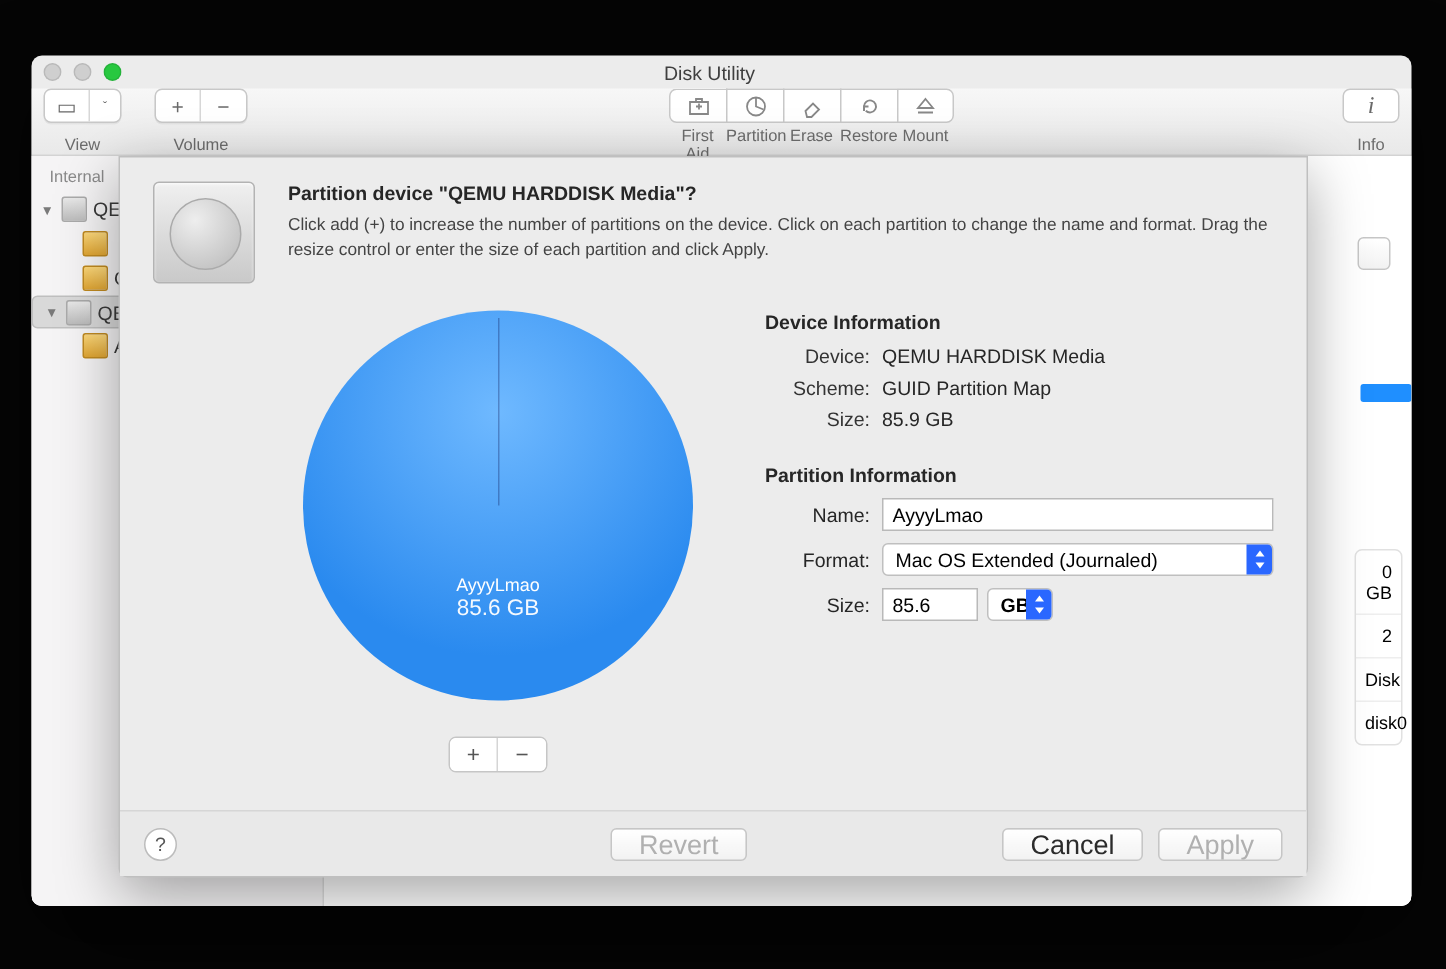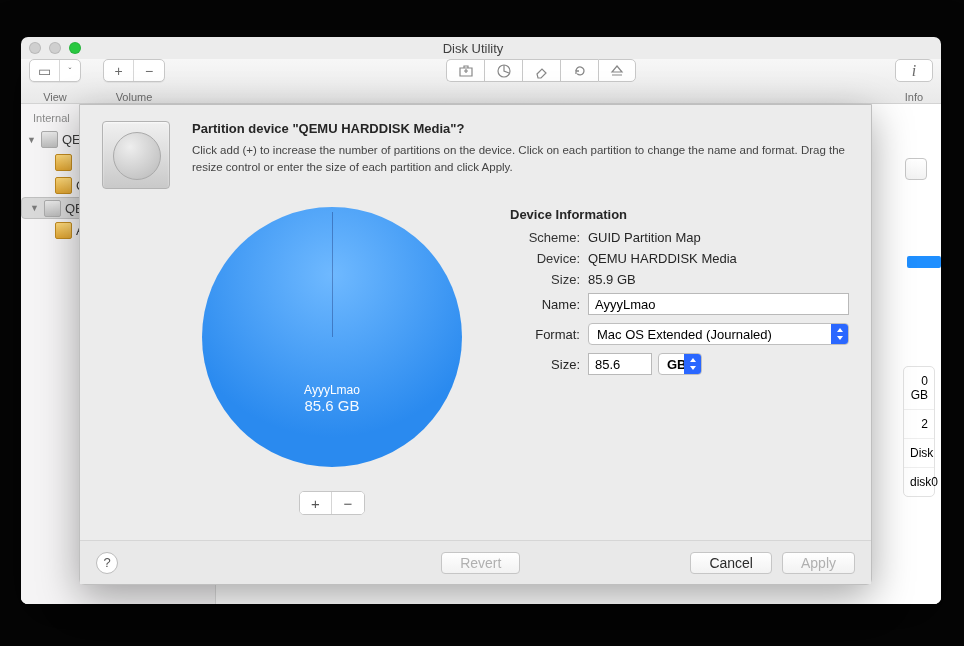--- a/index.html
+++ b/index.html
@@ -83,21 +83,21 @@
 .sel-arrow:before { content: ""; width: 0; height: 0; border-left: 3.5px solid transparent; border-right: 3.5px solid transparent; border-bottom: 4px solid #fff; position: absolute; top: 4px; }
 .sel-arrow:after { content: ""; width: 0; height: 0; border-left: 3.5px solid transparent; border-right: 3.5px solid transparent; border-top: 4px solid #fff; position: absolute; bottom: 4px; }
 .size-input { width: 64px; height: 22px; border: 1px solid #b9b9b9; padding: 0 6px; font-size: 13px; }
 .size-unit { margin-left: 6px; position: relative; }
 .size-unit .sel { width: 44px; font-weight: bold; }
 .hint { font-size: 11.5px; color: #555; margin-left: 78px; margin-top: 2px; }
 
 .sheet-footer { height: 44px; border-top: 1px solid #d6d6d6; display: flex; align-items: center; padding: 0 16px; gap: 10px; background: #e9e9e9; }
 .help { width: 22px; height: 22px; border: 1px solid #bcbcbc; border-radius: 50%; background: #fff; font-size: 13px; color: #555; display: flex; align-items: center; justify-content: center; }
 .spacer { flex: 1; }
-.btn { height: 22px; padding: 0 18px; border: 1px solid #c6c6c6; border-radius: 4px; background: linear-gradient(#fff,#f2f2f2); font-size: 14px; color: #2b2b2b; }
+.btn { height: 22px; padding: 0 18px; border: 1px solid #c6c6c6; border-radius: 4px; background: linear-gradient(#fff,#f2f2f2); font-size: 18px; color: #2b2b2b; }
 .btn[disabled] { color: #b0b0b0; }
 </style>
 </head>
 <body>
 
 <div class="window">
   <div class="titlebar">
     <div class="traffic">
       <span></span>
       <span></span>
@@ -145,20 +145,27 @@
           <svg width="16" height="16" viewBox="0 0 16 16">
               <path d="M4 8a4 4 0 1 1 1.2 2.8" fill="none" stroke="#888" stroke-width="1.3"></path>
               <path d="M4 11v-3h3" fill="none" stroke="#888" stroke-width="1.3"></path>
             </svg>
         </div>
         <div class="tb-single">
           <svg width="16" height="16" viewBox="0 0 16 16">
               <path d="M8 3l5 6H3z M3 12h10" fill="none" stroke="#888" stroke-width="1.2"></path>
             </svg>
         </div>
+      </div>
+      <div class="tb-row-labels">
+        <span>First Aid</span>
+        <span>Partition</span>
+        <span>Erase</span>
+        <span>Restore</span>
+        <span>Mount</span>
       </div>
     </div>
     <div style="flex:1"></div>
     <div class="tb-group right">
       <div class="tb-single" style="border-radius:5px;font-style:italic;font-family:Georgia">i</div>
       <div class="tb-label">Info</div>
     </div>
   </div>
 
   <div class="body">
@@ -220,32 +227,33 @@
             </div>
           </div>
           <div class="pm-seg">
             <button>+</button>
             <button>−</button>
           </div>
         </div>
         <div class="form-col">
           <div class="sect-h">Device Information</div>
           <div class="kv">
+              <div class="k">Device:</div>
+              <div class="v">QEMU HARDDISK Media</div>
+            </div>
+          <div class="kv">
               <div class="k">Scheme:</div>
               <div class="v">GUID Partition Map</div>
-            </div>
-          <div class="kv">
-              <div class="k">Device:</div>
-              <div class="v">QEMU HARDDISK Media</div>
             </div>
           <div class="kv">
               <div class="k">Size:</div>
               <div class="v">85.9 GB</div>
             </div>
 
+          <div class="sect-h" style="margin-top:22px">Partition Information</div>
           <div class="form-row">
             <div class="k">Name:</div>
             <input class="txt" value="AyyyLmao" style="">
           </div>
           <div class="form-row">
             <div class="k">Format:</div>
             <div class="sel-wrap">
               <button class="sel">Mac OS Extended (Journaled)</button>
               <span class="sel-arrow"></span>
             </div>

